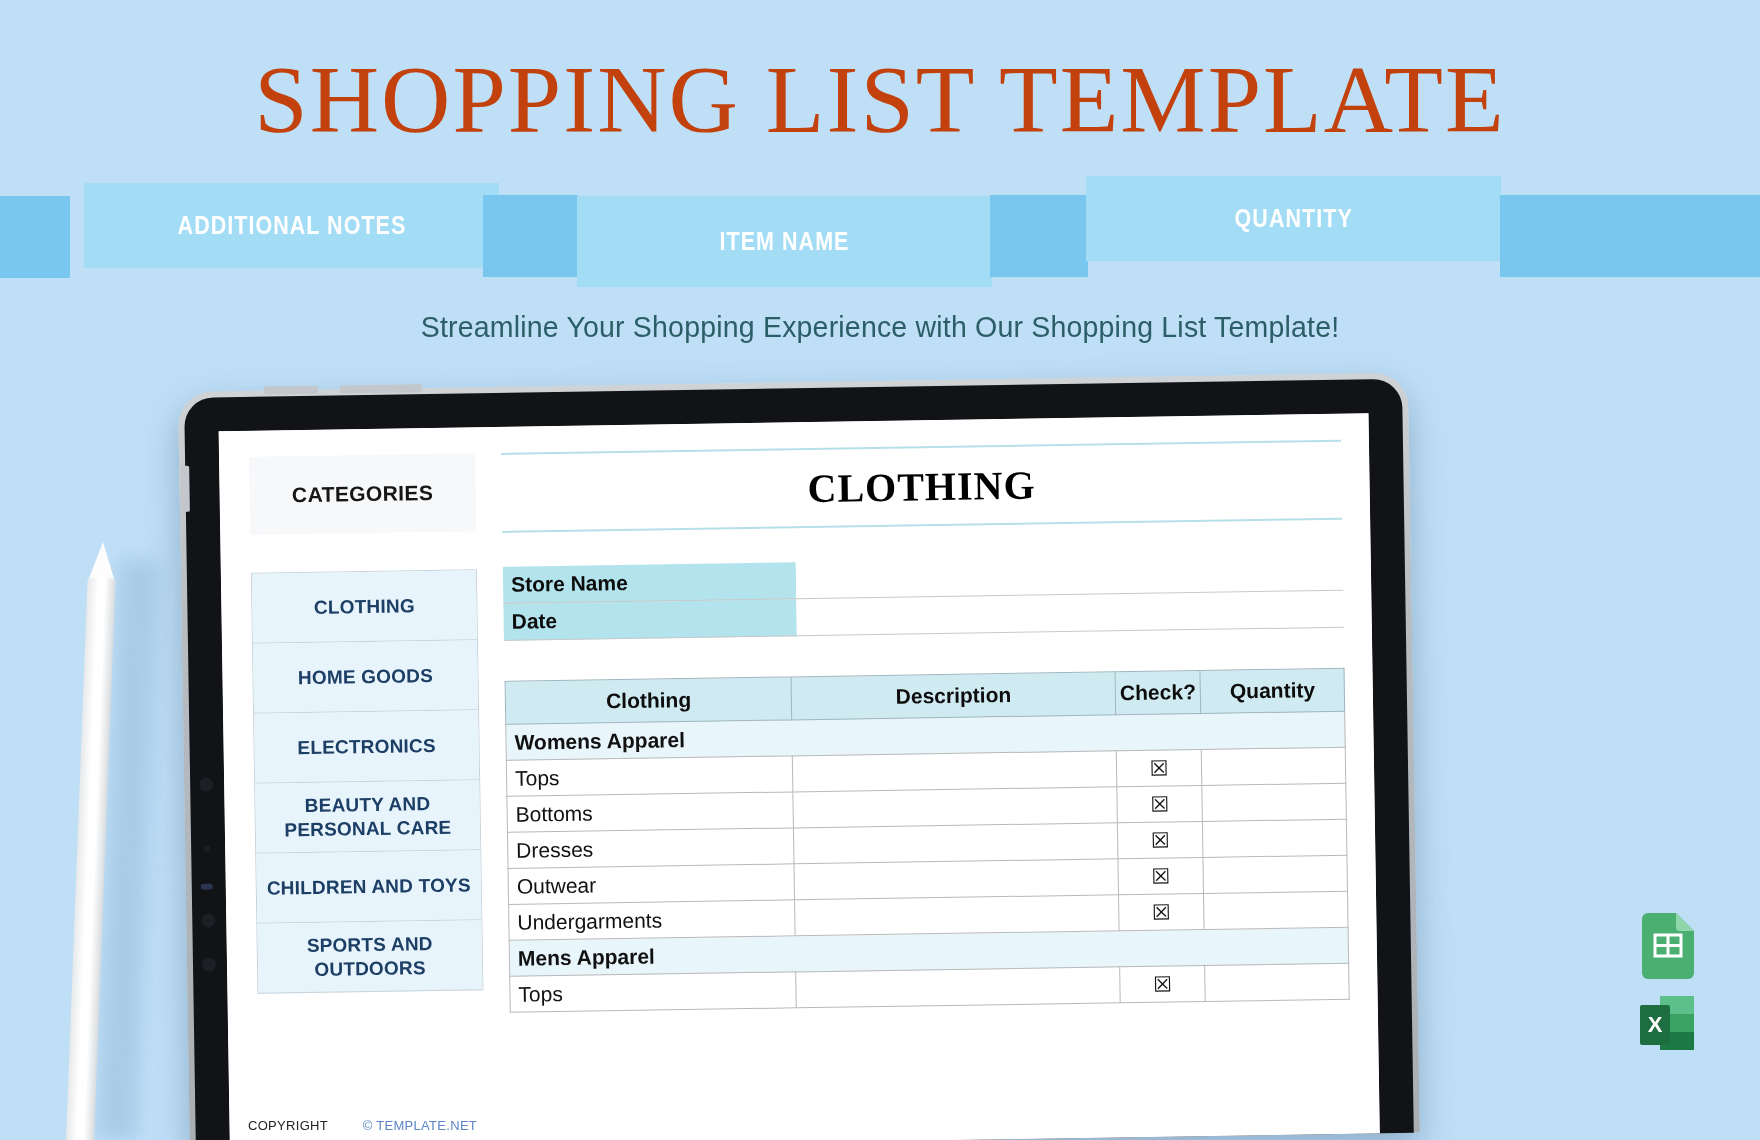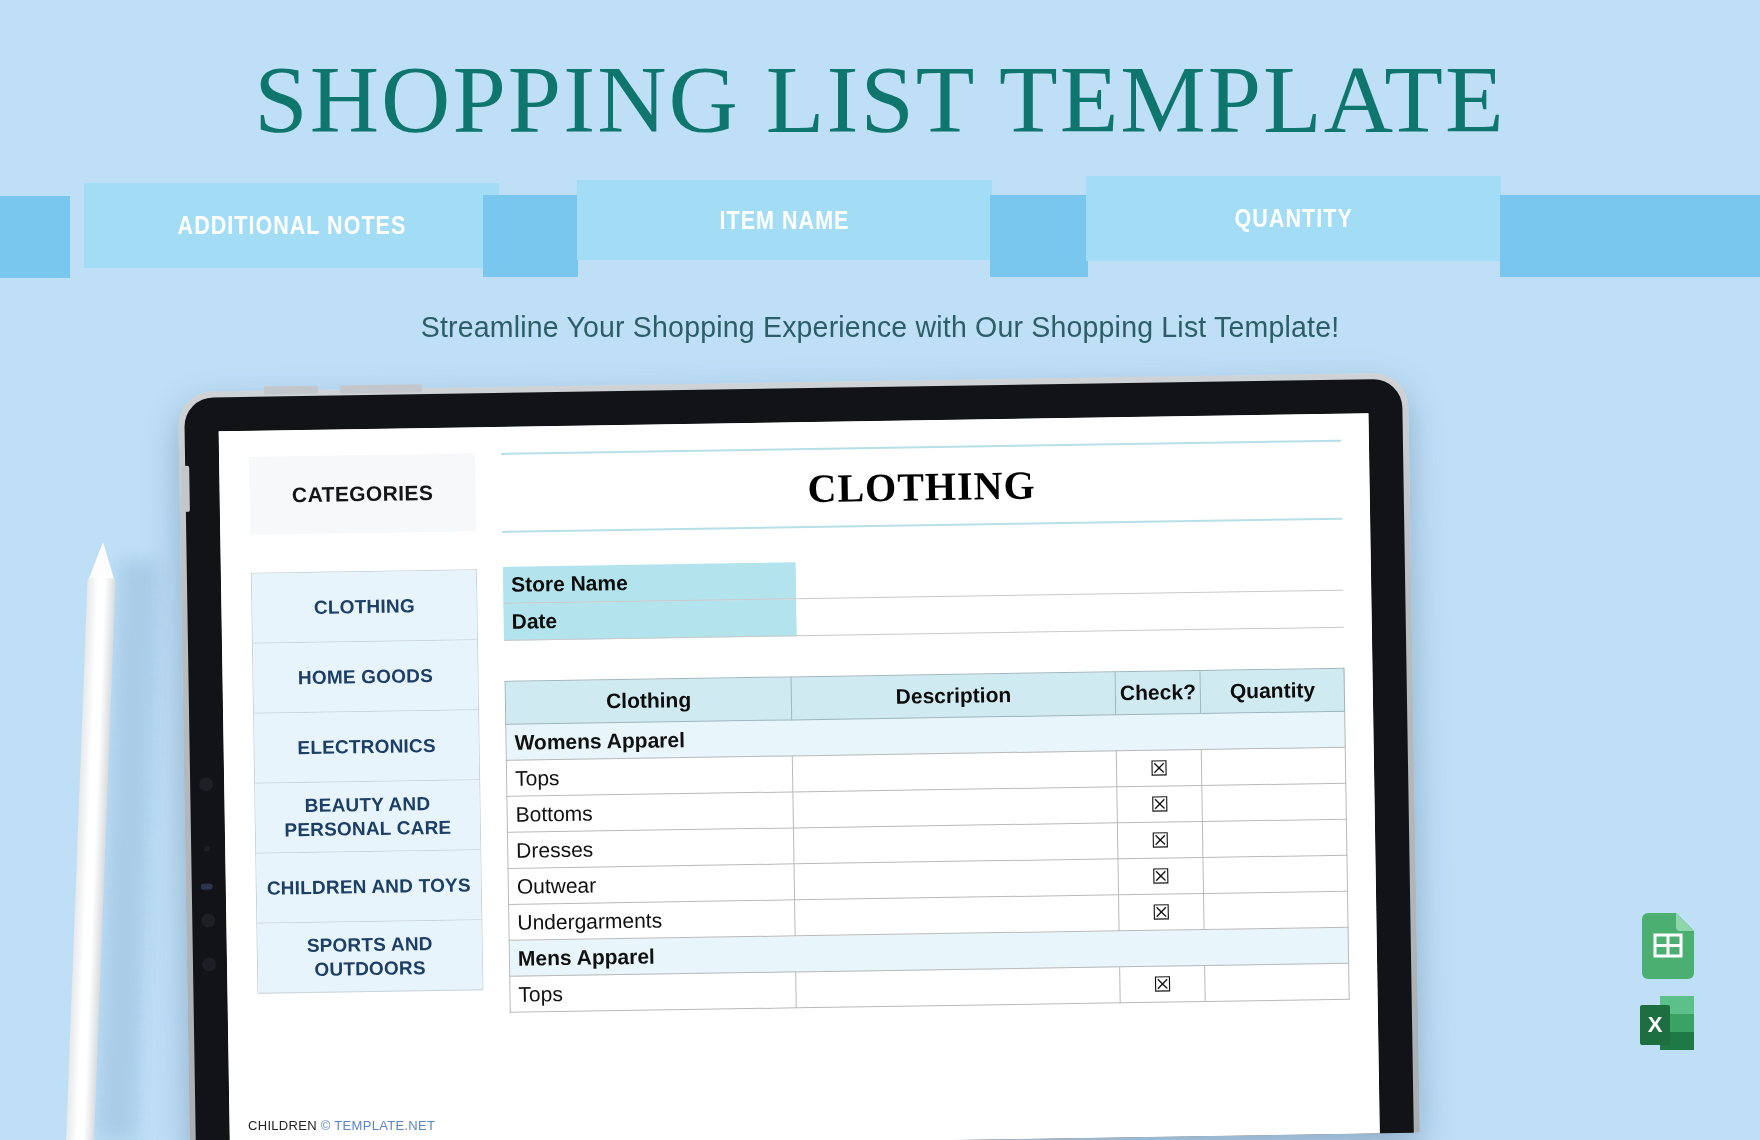--- a/index.html
+++ b/index.html
@@ -19,21 +19,21 @@
   #page-title {
     position: absolute;
     top: 48px;
     left: 0;
     width: 1760px;
     text-align: center;
     font-family: "Liberation Serif", serif;
     font-size: 96px;
     line-height: 104px;
     letter-spacing: 2px;
-    color: #0f766e;
+    color: #c2410c;
     font-weight: 400;
     white-space: nowrap;
   }
 
   
   #banner-strip {
     position: absolute;
     top: 180px;
     left: 0;
     width: 1760px;
@@ -56,21 +56,21 @@
     font-weight: bold;
     letter-spacing: 1.2px;
     transform: scaleX(0.86);
     white-space: nowrap;
   }
 
   
   #chip-dark-0 { left: 0px;    top: 16px; width: 70px;  height: 82px; }
   #chip-light-notes { left: 68px;  top: 3px;  width: 415px; height: 85px; margin-left: 16px; }
   #chip-dark-1 { left: 483px; top: 15px; width: 95px;  height: 82px; }
-  #chip-light-item { left: 577px; top: 0px;  width: 415px; height: 80px; }
+  #chip-light-item { left: 577px; top: 16px;  width: 415px; height: 91px; }
   #chip-dark-2 { left: 990px; top: 15px; width: 98px;  height: 82px; }
   #chip-light-qty { left: 1086px; top: -4px; width: 415px; height: 85px; }
   #chip-dark-3 { left: 1500px; top: 15px; width: 260px; height: 82px; }
 
   
   #subtitle {
     position: absolute;
     top: 310px;
     left: 0;
     width: 1760px;
@@ -307,21 +307,21 @@
   
   #copyright {
     position: absolute;
     left: 248px;
     top: 1118px;
     font-size: 13px;
     letter-spacing: 0.3px;
     color: #232323;
     white-space: nowrap;
   }
-  #copyright .brand { color: #5b85c6; }
+  #copyright .brand { color: #5b85c6; margin-left: 31px; }
 
   
   #app-icons {
     position: absolute;
     right: 22px;
     top: 913px;
     width: 120px;
   }
   #sheets-icon-wrap {
     position: absolute;
@@ -479,21 +479,21 @@
             </tbody>
           </table>
         </div>
 
       </div>
     </div>
   </div>
 </div>
 
 <div id="copyright">
-  <span>CHILDREN </span><span class="brand">© TEMPLATE.NET</span>
+  <span>COPYRIGHT </span><span class="brand">© TEMPLATE.NET</span>
 </div>
 
 <div id="app-icons">
   <div id="sheets-icon-wrap">
     <svg width="52" height="66" viewBox="0 0 52 66" xmlns="http://www.w3.org/2000/svg">
       <path d="M6 0h28l18 18v42a6 6 0 0 1-6 6H6a6 6 0 0 1-6-6V6a6 6 0 0 1 6-6z" fill="#4caf72"></path>
       <path d="M34 0l18 18H38a4 4 0 0 1-4-4V0z" fill="#8fd6ac"></path>
       <rect x="13" y="22" width="26" height="21" fill="none" stroke="#ffffff" stroke-width="3"></rect>
       <line x1="26" y1="22" x2="26" y2="43" stroke="#ffffff" stroke-width="3"></line>
       <line x1="13" y1="32.5" x2="39" y2="32.5" stroke="#ffffff" stroke-width="3"></line>

